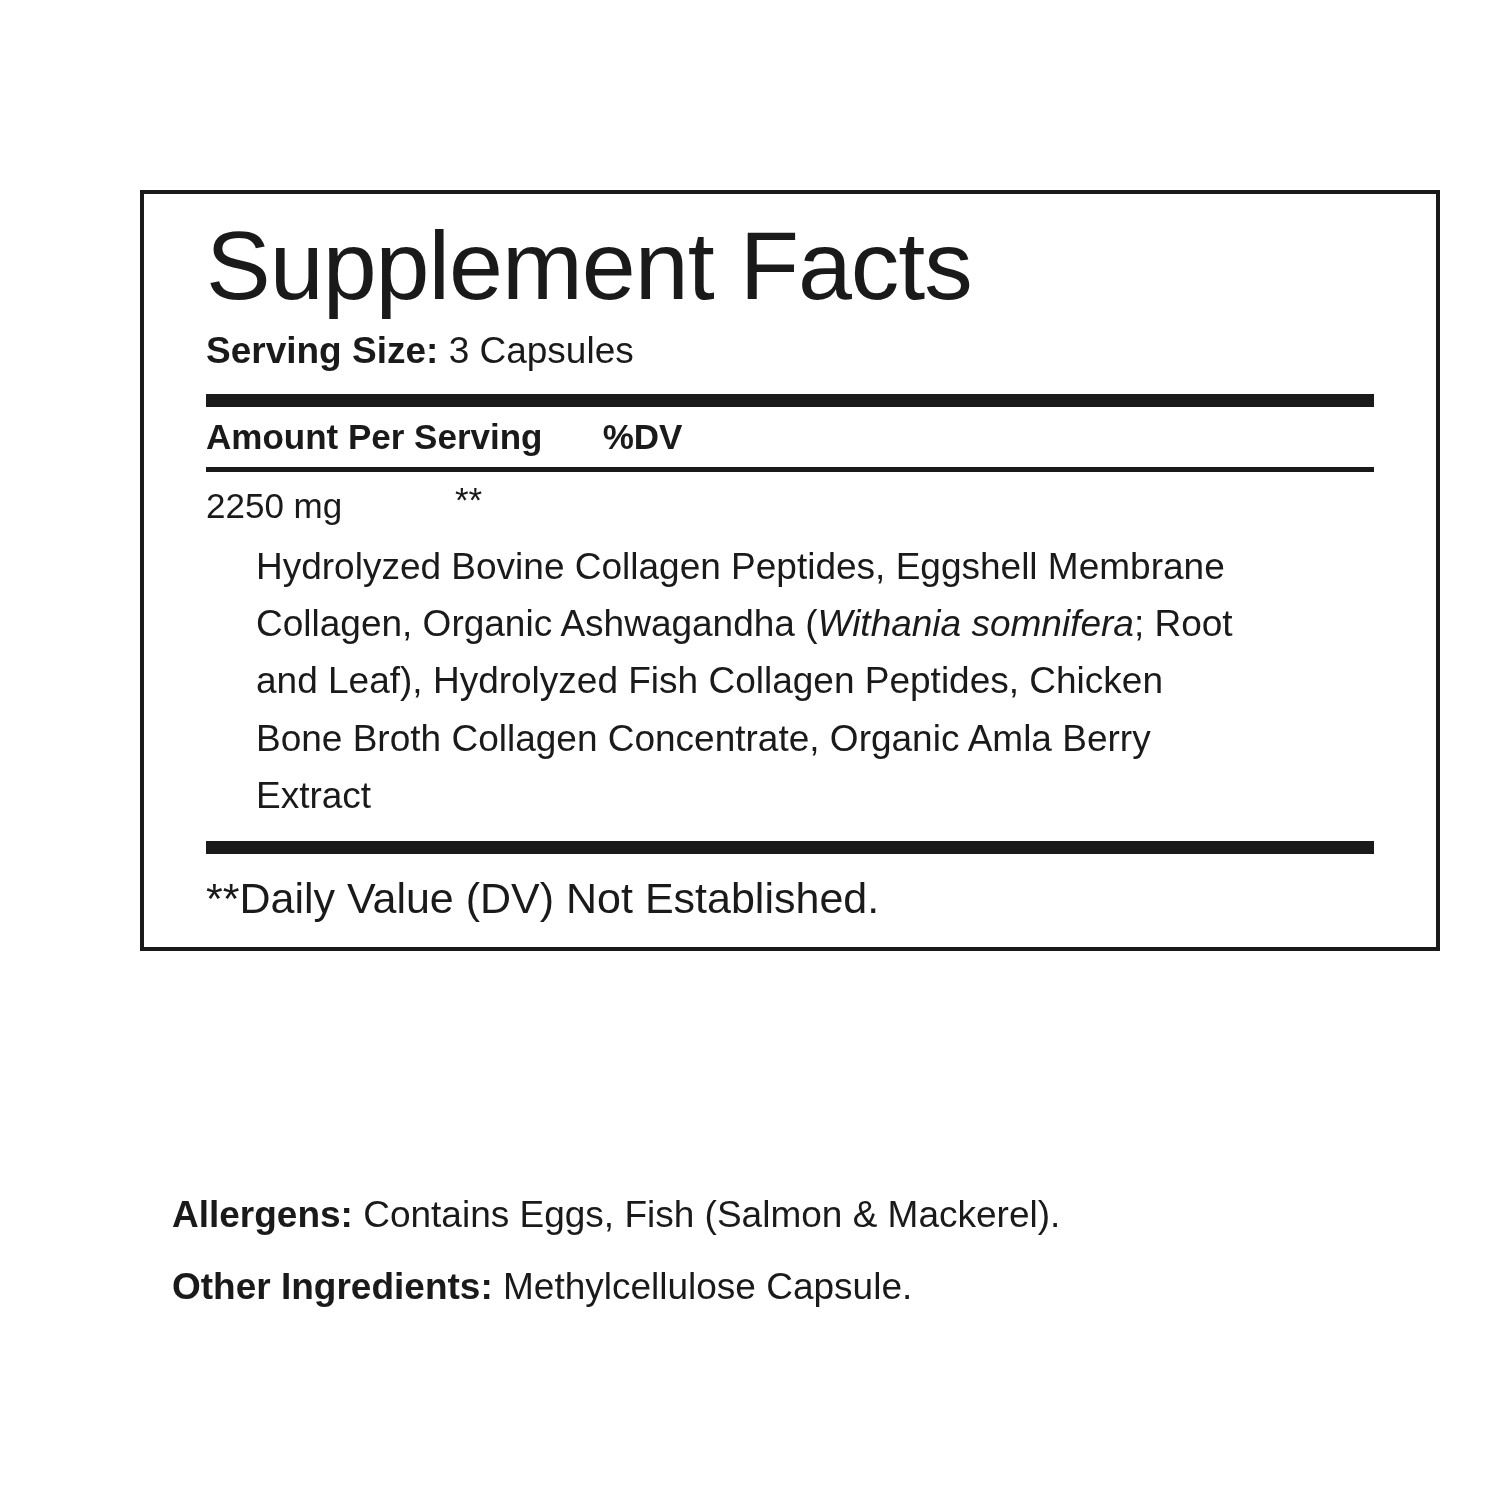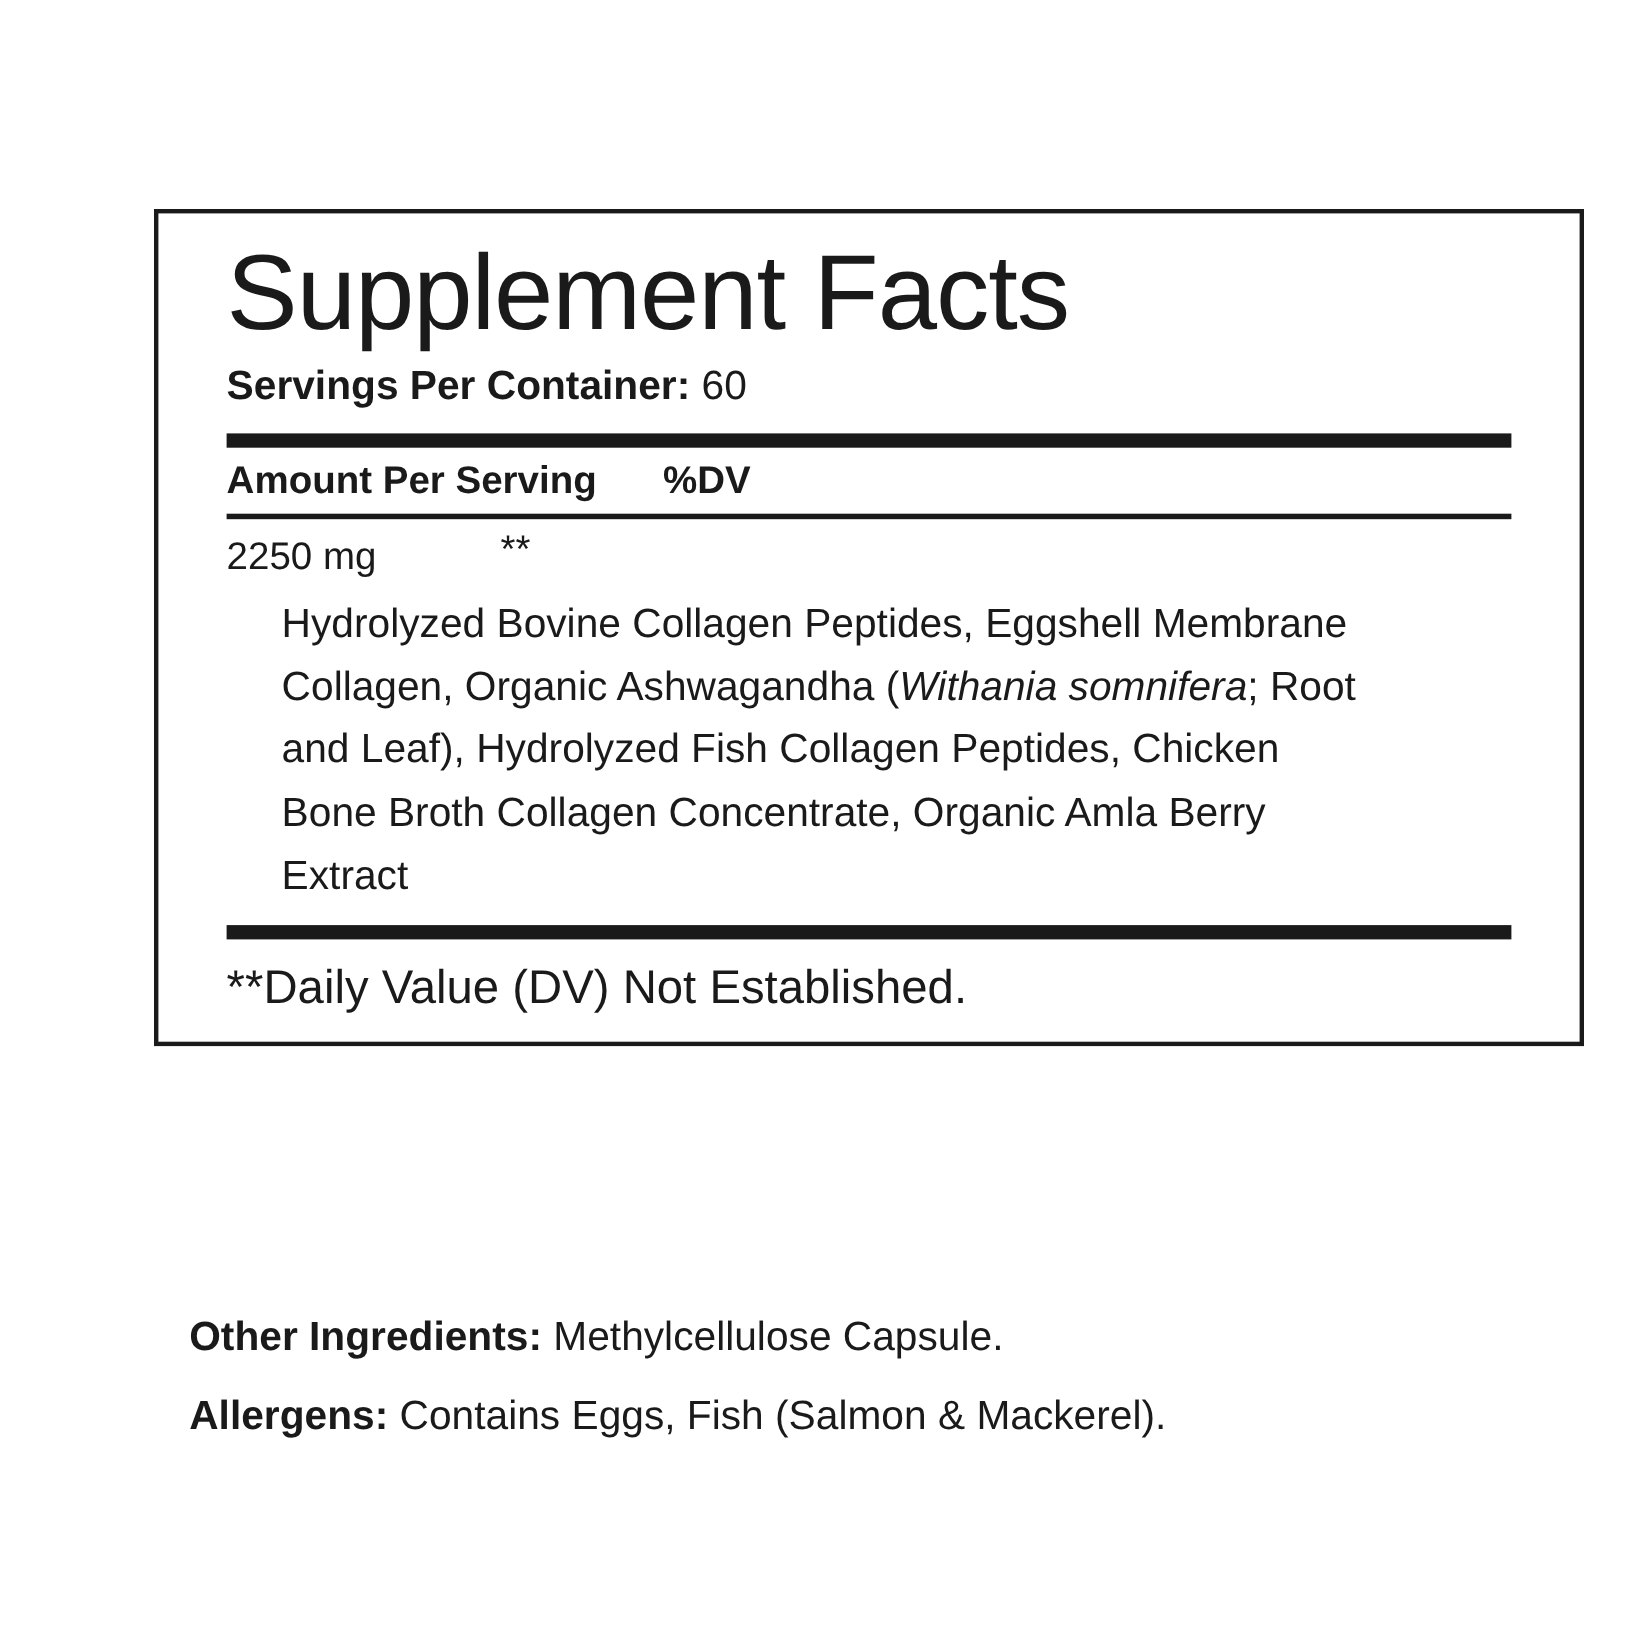--- a/index.html
+++ b/index.html
@@ -138,25 +138,25 @@
 </style>
 </head>
 <body>
 
 <div class="page">
 
   <div class="sf-box">
 
     <div class="sf-title">Supplement Facts</div>
 
+    <div class="serving-line">
+      <b>Serving Size:</b>
+      <span>3 Capsules</span>
+    </div>
 
-    <div class="serving-line">
-      <b>Servings Per Container:</b>
-      <span>60</span>
-    </div>
 
     <div class="rule-thick"></div>
 
     <div class="amount-row">
       <span class="aps">Amount Per Serving</span>
       <span class="dv">%DV</span>
     </div>
 
     <div class="rule-thin"></div>
 
@@ -168,22 +168,22 @@
     <div class="sub-list"><span>Hydrolyzed Bovine Collagen Peptides, Eggshell Membrane Collagen, Organic Ashwagandha (</span><i>Withania somnifera</i><span>; Root and Leaf), Hydrolyzed Fish Collagen Peptides, Chicken Bone Broth Collagen Concentrate, Organic Amla Berry Extract</span></div>
 
     <div class="rule-thick-bottom"></div>
 
     <div class="footnote">**Daily Value (DV) Not Established.</div>
 
   </div>
 
   <div class="below">
     <div class="below-line">
+      <b>Allergens:</b>
+      <span>Contains Eggs, Fish (Salmon &amp; Mackerel).</span>
+    </div>
+    <div class="below-line">
       <b>Other Ingredients:</b>
       <span>Methylcellulose Capsule.</span>
-    </div>
-    <div class="below-line">
-      <b>Allergens:</b>
-      <span>Contains Eggs, Fish (Salmon &amp; Mackerel).</span>
     </div>
   </div>
 
 </div>
 
 </body></html>

